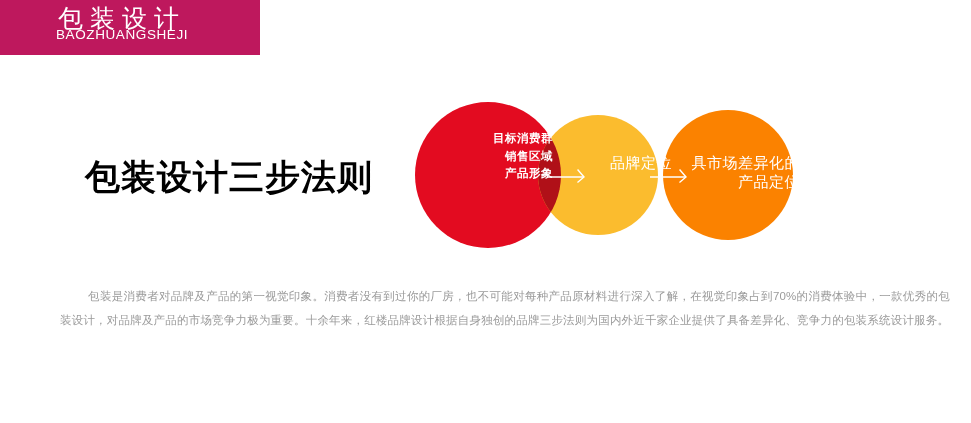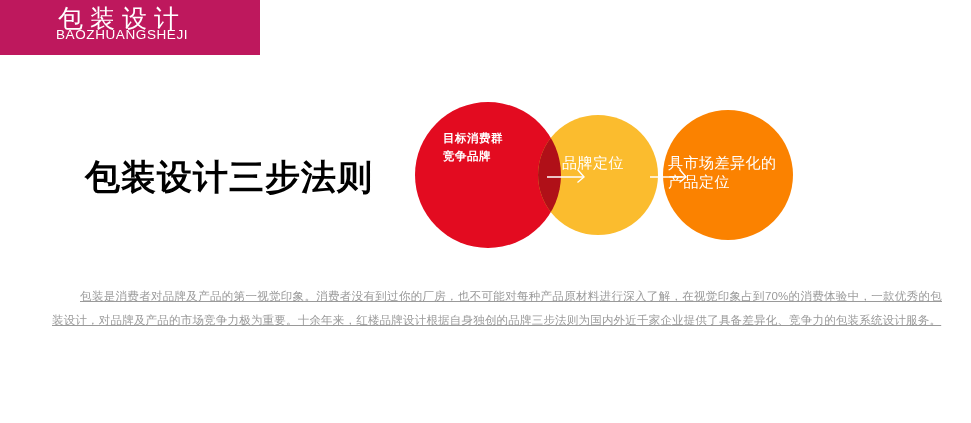--- a/index.html
+++ b/index.html
@@ -68,21 +68,21 @@
     top: 98px;
     width: 390px;
     height: 158px;
   }
   .venn svg {
     display: block;
   }
   .venn-label {
     position: absolute;
     color: #ffffff;
-    text-align: left;
+    text-align: right;
     white-space: nowrap;
     pointer-events: none;
   }
   .label-red {
     left: 33px;
     top: 32px;
     width: 110px;
     font-size: 11.5px;
     font-weight: 700;
     line-height: 17.5px;
@@ -103,29 +103,28 @@
     width: 132px;
     font-size: 15px;
     font-weight: 400;
     line-height: 19px;
     letter-spacing: 0.5px;
   }
 
   
   .body-copy {
     position: absolute;
-    left: 52px;
+    left: 60px;
     top: 285px;
     width: 890px;
     font-size: 11.5px;
     line-height: 23.5px;
     color: #9a9a9a;
     text-align: justify;
     letter-spacing: 0.2px;
-    text-decoration: underline;
   }
   .body-copy .indent {
     display: inline-block;
     width: 28px;
   }
 </style>
 </head>
 <body>
 
 <div class="header-bar">
@@ -167,21 +166,22 @@
     </g>
 
     <g>
       <line x1="240" y1="79" x2="276" y2="79" stroke="#ffffff" stroke-width="1.4"></line>
       <polyline points="270,72 276,79 270,84" fill="none" stroke="#ffffff" stroke-width="1.4" stroke-linecap="square"></polyline>
     </g>
   </svg>
 
   <div class="venn-label label-red">
     <div>目标消费群</div>
-    <div>竞争品牌</div>
+    <div>销售区域</div>
+    <div>产品形象</div>
   </div>
 
   <div class="venn-label label-yellow">
     <div>品牌定位</div>
   </div>
 
   <div class="venn-label label-orange">
     <div>具市场差异化的</div>
     <div>产品定位</div>
   </div>

